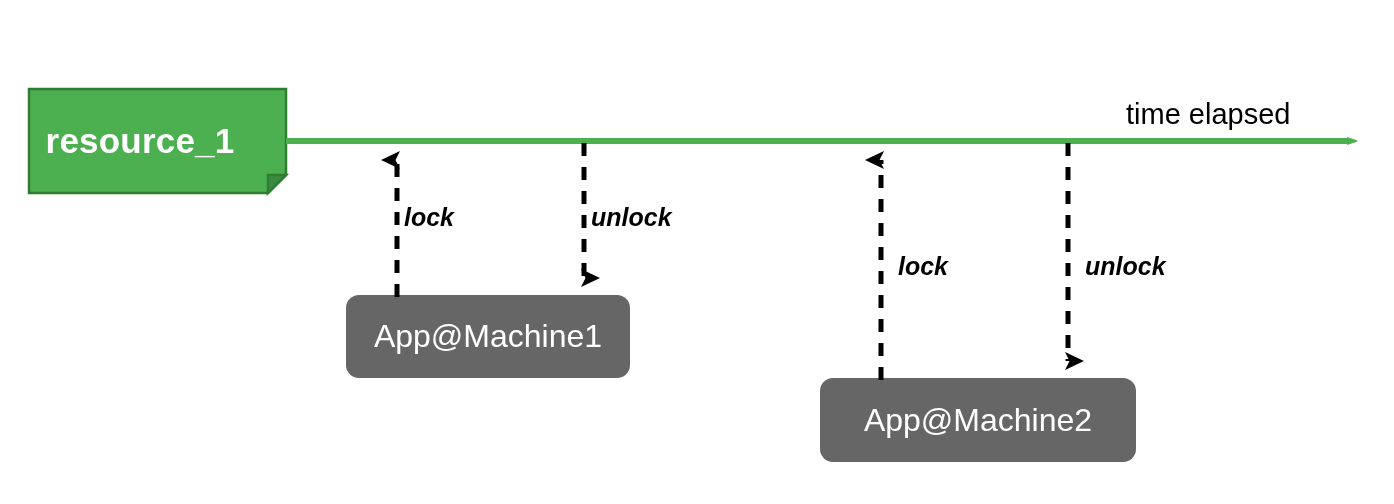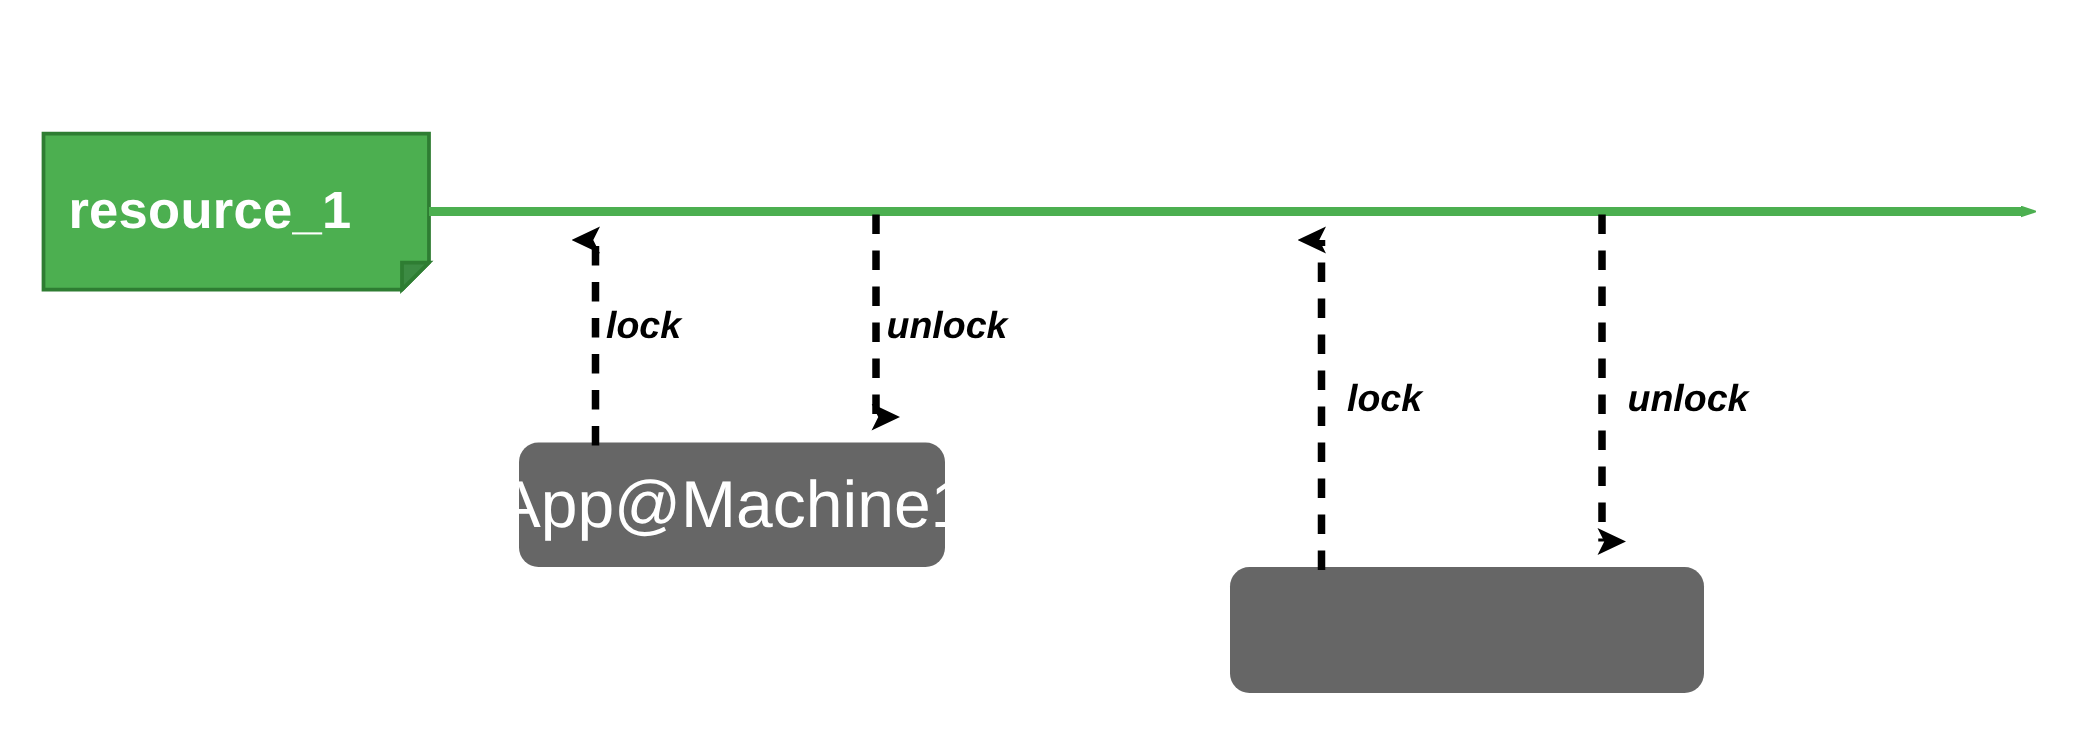--- a/index.html
+++ b/index.html
@@ -40,21 +40,21 @@
     height: 106px;
     font-size: 35px;
     letter-spacing: 0.2px;
     font-weight: bold;
   }
   #machine1-box-label {
     left: 346px;
     top: 295px;
     width: 284px;
     height: 83px;
-    font-size: 44px;
+    font-size: 32px;
   }
   #machine2-box-label {
     left: 820px;
     top: 378px;
     width: 316px;
     height: 84px;
     font-size: 32px;
   }
   .edge-label {
     position: absolute;
@@ -116,23 +116,25 @@
 
     <line x1="881" y1="380" x2="881" y2="160" stroke="#000000" stroke-width="5" stroke-dasharray="13 11" marker-end="url(#arrow-black-up)"></line>
 
     <line x1="1068" y1="143" x2="1068" y2="361" stroke="#000000" stroke-width="5" stroke-dasharray="13 11" marker-end="url(#arrow-black-down)"></line>
   </svg>
 
   <div class="node-label" id="resource-box-label">resource_1</div>
 
   <div class="node-label" id="machine1-box-label">App@Machine1</div>
 
+  <div class="node-label" id="machine2-box-label">App@Machine2</div>
 
   <div class="edge-label" id="label-lock-1">lock</div>
 
   <div class="edge-label" id="label-unlock-1">unlock</div>
 
   <div class="edge-label" id="label-lock-2">lock</div>
 
   <div class="edge-label" id="label-unlock-2">unlock</div>
 
+  <div id="timeline-axis-label">time elapsed</div>
 
 </div>
 
 </body></html>

